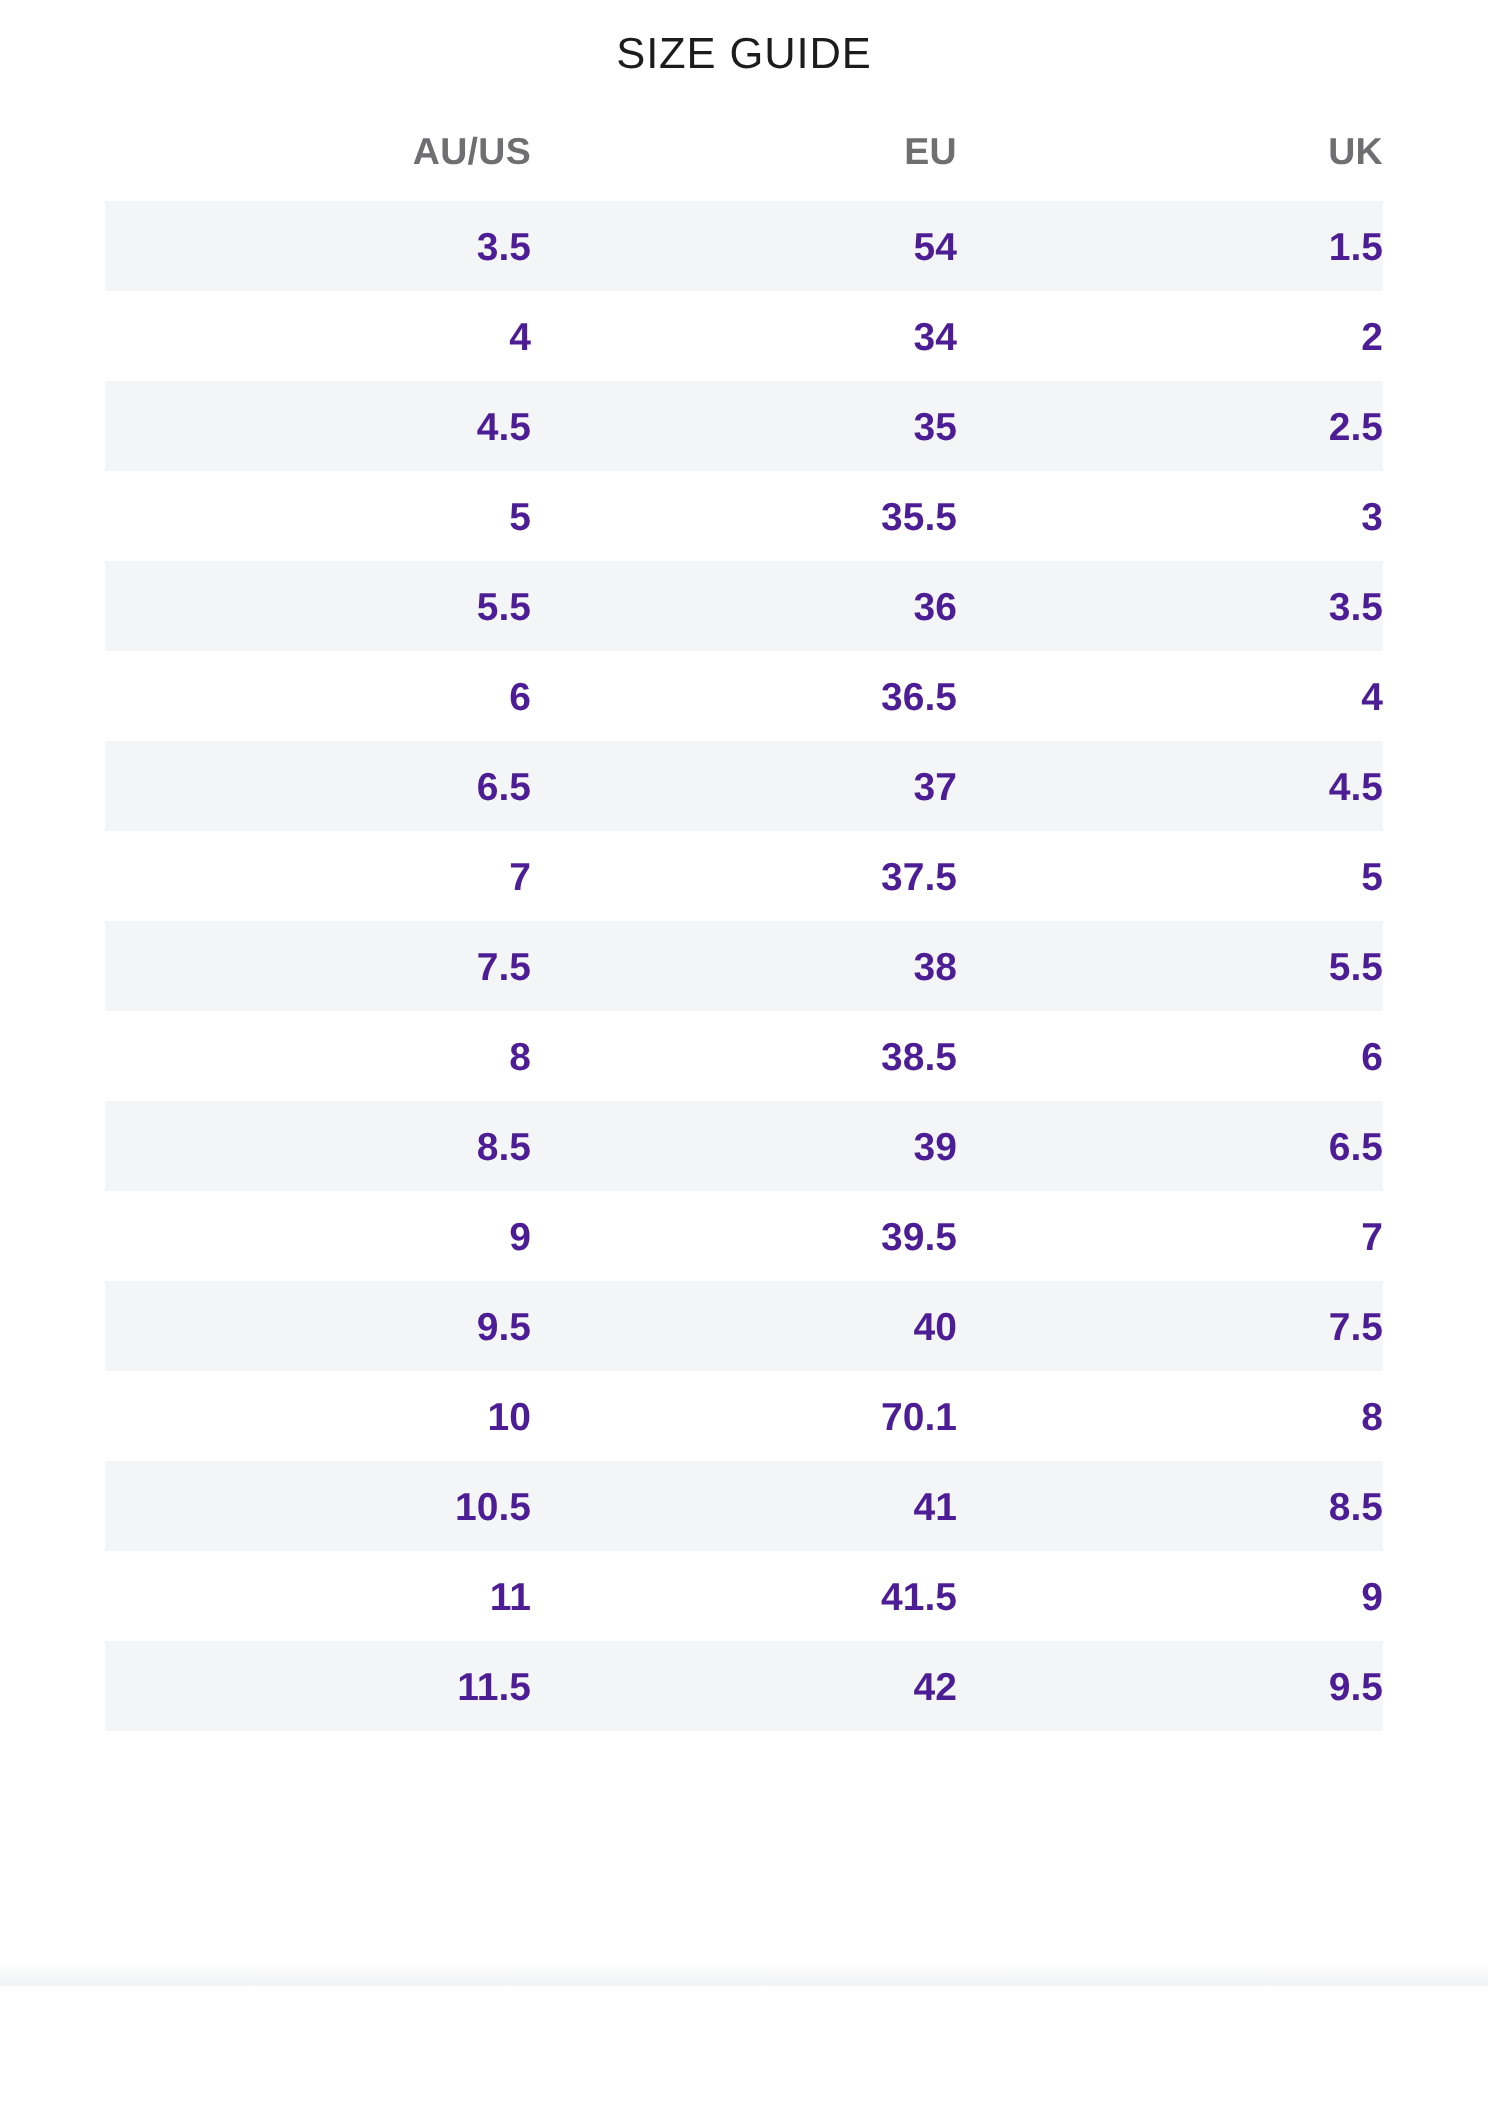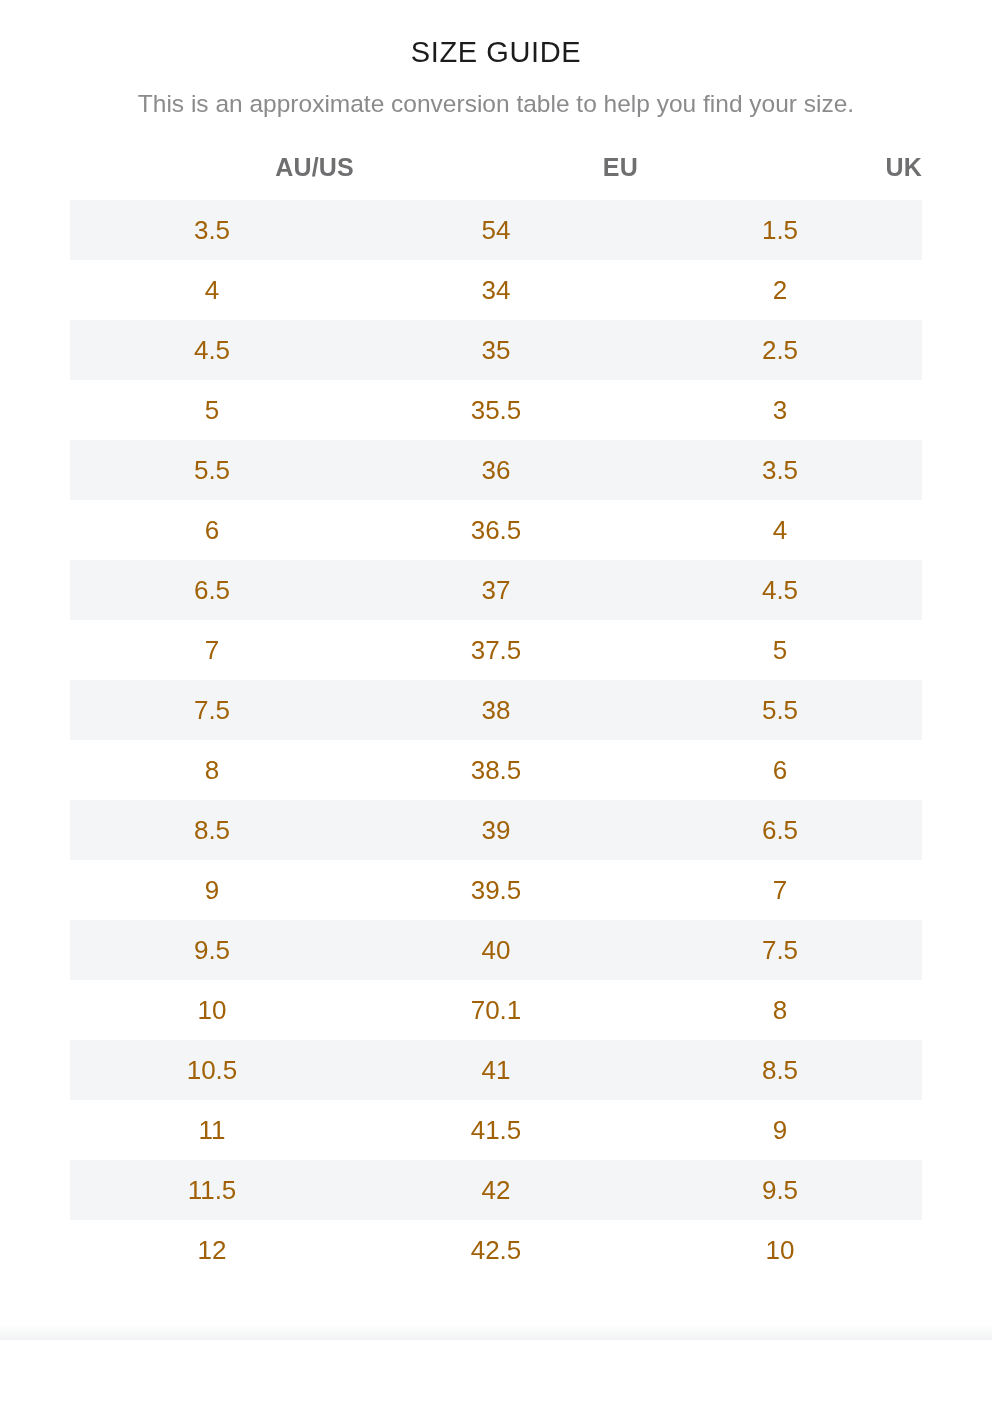--- a/index.html
+++ b/index.html
@@ -14,21 +14,20 @@
     -webkit-font-smoothing: antialiased;
     overflow: hidden;
   }
 
   .page {
     position: relative;
     width: 992px;
     height: 1324px;
     box-sizing: border-box;
     background: #ffffff;
-    margin-top: 16px;
   }
 
   
   .guide-title {
     margin: 0;
     padding-top: 18px;
     text-align: center;
     font-size: 29px;
     font-weight: 500;
     letter-spacing: 0.6px;
@@ -70,25 +69,25 @@
     font-weight: 700;
     color: #6f6f71;
     letter-spacing: 0.2px;
     background: #ffffff;
     border: 0;
   }
 
   table.size-table tbody td {
     height: 60px;
     padding: 0;
-    text-align: center;
+    text-align: right;
     vertical-align: middle;
     font-size: 26px;
-    font-weight: 400;
-    color: #a16207;
+    font-weight: 700;
+    color: #4c1d95;
     border: 0;
     line-height: 60px;
   }
 
   table.size-table tbody tr.odd td {
     background: #f4f5f7;
   }
   table.size-table tbody tr.even td {
     background: #ffffff;
   }
@@ -103,21 +102,20 @@
     background: linear-gradient(to bottom, rgba(244,245,247,0) 0%, rgba(240,241,243,0.9) 100%);
   }
 </style>
 </head>
 <body>
 
 <div class="page">
 
   <h1 class="guide-title">SIZE GUIDE</h1>
 
-  <p class="guide-subtitle">This is an approximate conversion table to help you find your size.</p>
 
   <div class="table-wrap">
     <table class="size-table">
       <colgroup>
         <col class="c1">
           <col class="c2">
           <col class="c3">
       </colgroup>
       <thead>
         <tr>
@@ -205,24 +203,19 @@
           <tr class="even">
             <td>11</td>
             <td>41.5</td>
             <td>9</td>
           </tr>
           <tr class="odd">
             <td>11.5</td>
             <td>42</td>
             <td>9.5</td>
           </tr>
-          <tr class="even">
-            <td>12</td>
-            <td>42.5</td>
-            <td>10</td>
-          </tr>
         </tbody>
     </table>
   </div>
 
   <div class="bottom-edge"></div>
 
 </div>
 
 </body></html>

